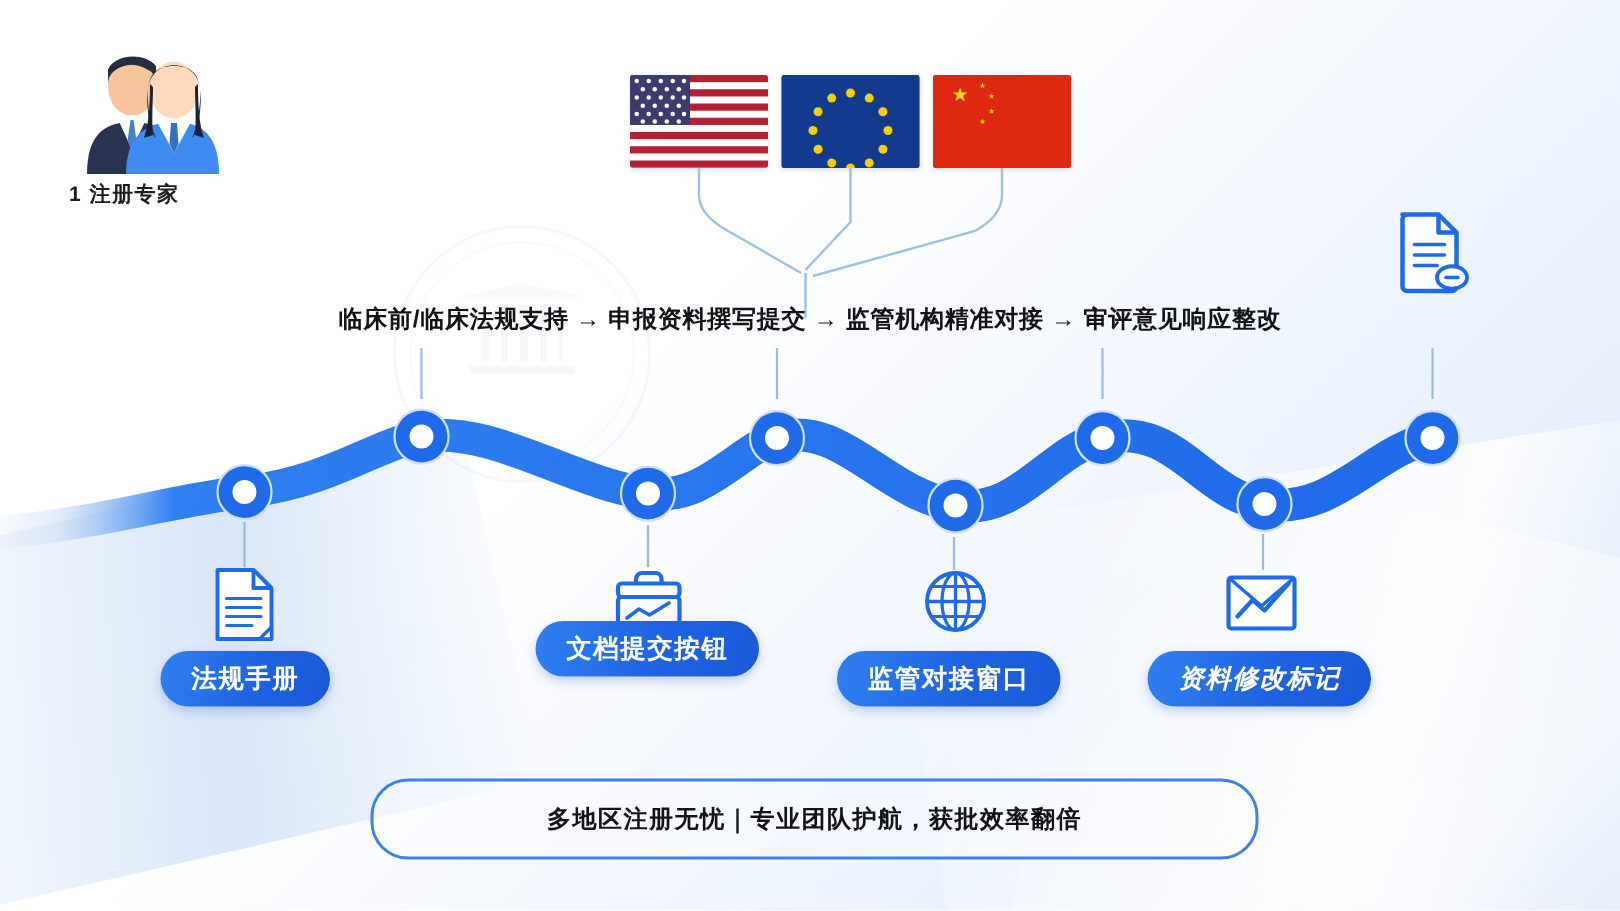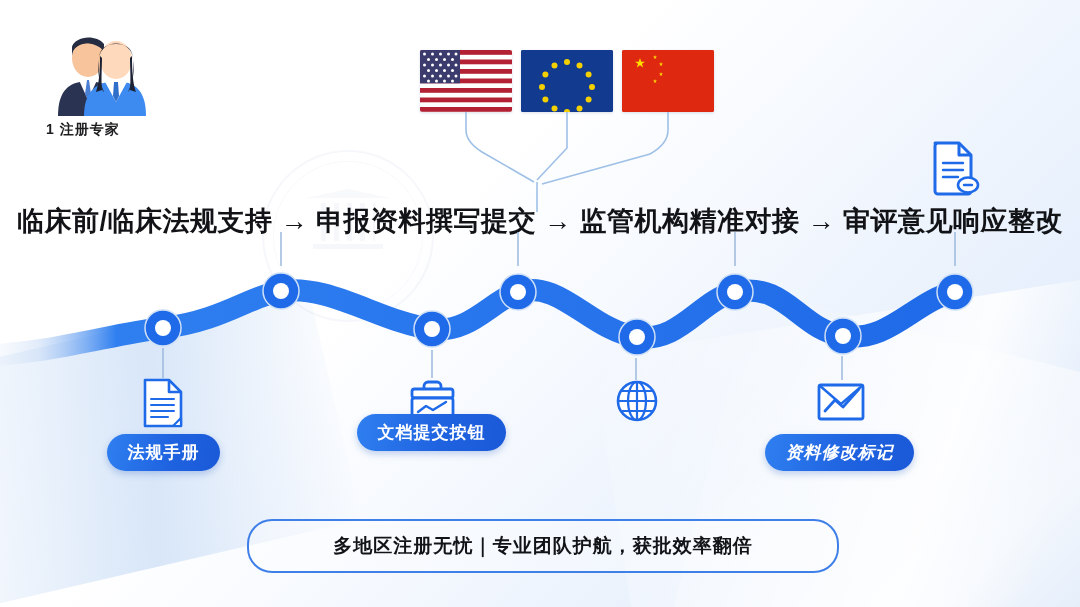--- a/index.html
+++ b/index.html
@@ -70,21 +70,21 @@
   
   .flag{position:absolute;width:92px;height:62px;border-radius:2px;overflow:hidden;
         box-shadow:0 1px 3px rgba(30,60,110,.16);}
   .flag-us{left:420px;top:50px;background:#ffffff;}
   .flag-eu{left:521px;top:50px;background:#123a8f;}
   .flag-cn{left:622px;top:50px;background:#de2910;}
 
   
   .process{
     position:absolute;left:0;right:0;top:203px;text-align:center;
-    font-size:27px;font-weight:700;color:#111316;letter-spacing:.5px;
+    font-size:16px;font-weight:700;color:#111316;letter-spacing:.5px;
     white-space:nowrap;
   }
 
   
   .doc-badge{position:absolute;left:930px;top:140px;width:50px;height:58px;}
 
   
   .pill{
     position:absolute;height:37px;border-radius:19px;
     background:linear-gradient(100deg,#2f7ff0 0%,#1f63e0 55%,#1a59d8 100%);
@@ -95,21 +95,21 @@
   .pill-0{left:107px;top:434px;width:113px;}
   .pill-1{left:357px;top:414px;width:149px;}
   .pill-2{left:558px;top:434px;width:149px;}
   .pill-3{left:765px;top:434px;width:149px;font-style:italic;}
 
   
   .banner{
     position:absolute;left:247px;top:519px;width:588px;height:50px;
     border:2px solid #3f7fe8;border-radius:25px;
     display:flex;align-items:center;justify-content:center;
-    font-size:19px;font-weight:700;color:#111316;letter-spacing:1px;
+    font-size:16px;font-weight:700;color:#111316;letter-spacing:1px;
     background:rgba(255,255,255,.35);
   }
 
   svg{display:block;}
 </style>
 </head>
 <body>
 
 <div id="stage">
 
@@ -356,17 +356,18 @@
   <div style="position:absolute;left:817px;top:383px;">
     <svg width="48" height="38" viewBox="0 0 48 38">
       <rect x="2" y="2" width="44" height="34" rx="2" fill="#ffffff" stroke="#1f6ae8" stroke-width="2.8"></rect>
       <polyline points="2,2 24,21 46,2" fill="none" stroke="#1f6ae8" stroke-width="2.4" stroke-linejoin="round"></polyline>
       <polyline points="8,28 18,17 26,24 42,6" fill="none" stroke="#1f6ae8" stroke-width="2.8" stroke-linecap="round" stroke-linejoin="round"></polyline>
     </svg>
   </div>
 
   <div class="pill pill-0">法规手册</div>
   <div class="pill pill-1">文档提交按钮</div>
+  <div class="pill pill-2">监管对接窗口</div>
   <div class="pill pill-3">资料修改标记</div>
 
   <div class="banner">多地区注册无忧｜专业团队护航，获批效率翻倍</div>
 
 </div>
 
 </body></html>

